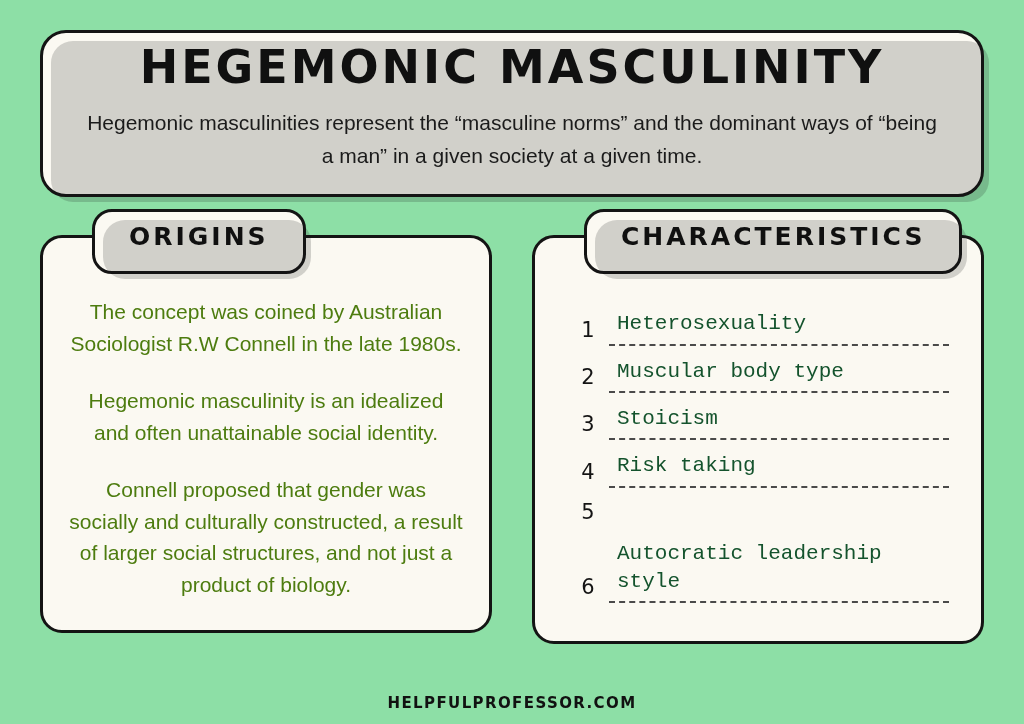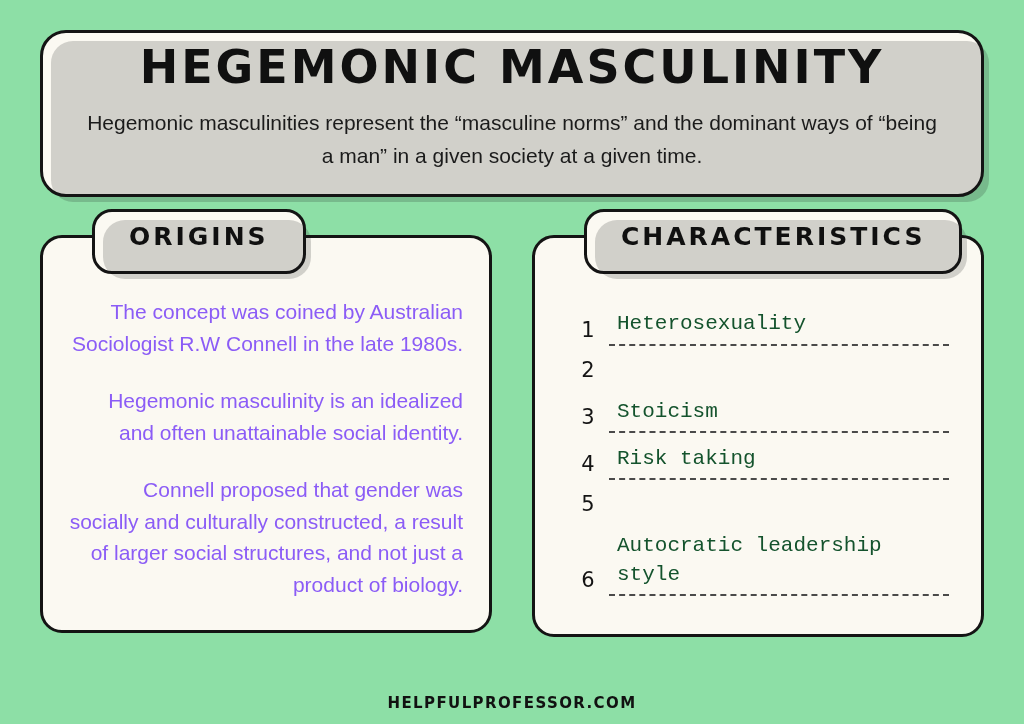--- a/index.html
+++ b/index.html
@@ -97,25 +97,25 @@
     white-space: nowrap;
   }
   .section-body {
     padding: 58px 26px 26px 26px;
     min-height: 380px;
     border-radius: 22px;
   }
 
   
   .origins-para {
-    text-align: right;
+    text-align: center;
     font-family: "Liberation Sans", sans-serif;
     font-size: 21px;
     line-height: 1.5;
-    color: #8b5cf6;
+    color: #4d7c0f;
     margin: 0 0 26px 0;
   }
   .origins-para:last-child { margin-bottom: 4px; }
 
   
   .char-list {
     list-style: none;
     margin: 14px 0 0 0;
     padding: 0 6px 0 6px;
   }
@@ -189,20 +189,23 @@
       <div class="card section-body">
         <ul class="char-list">
           <li class="char-item">
             <span class="char-num">1</span>
             <span class="char-text-wrap">
               <span class="char-text">Heterosexuality</span>
             </span>
           </li>
           <li class="char-item">
             <span class="char-num">2</span>
+            <span class="char-text-wrap">
+              <span class="char-text">Muscular body type</span>
+            </span>
           </li>
           <li class="char-item">
             <span class="char-num">3</span>
             <span class="char-text-wrap">
               <span class="char-text">Stoicism</span>
             </span>
           </li>
           <li class="char-item">
             <span class="char-num">4</span>
             <span class="char-text-wrap">

